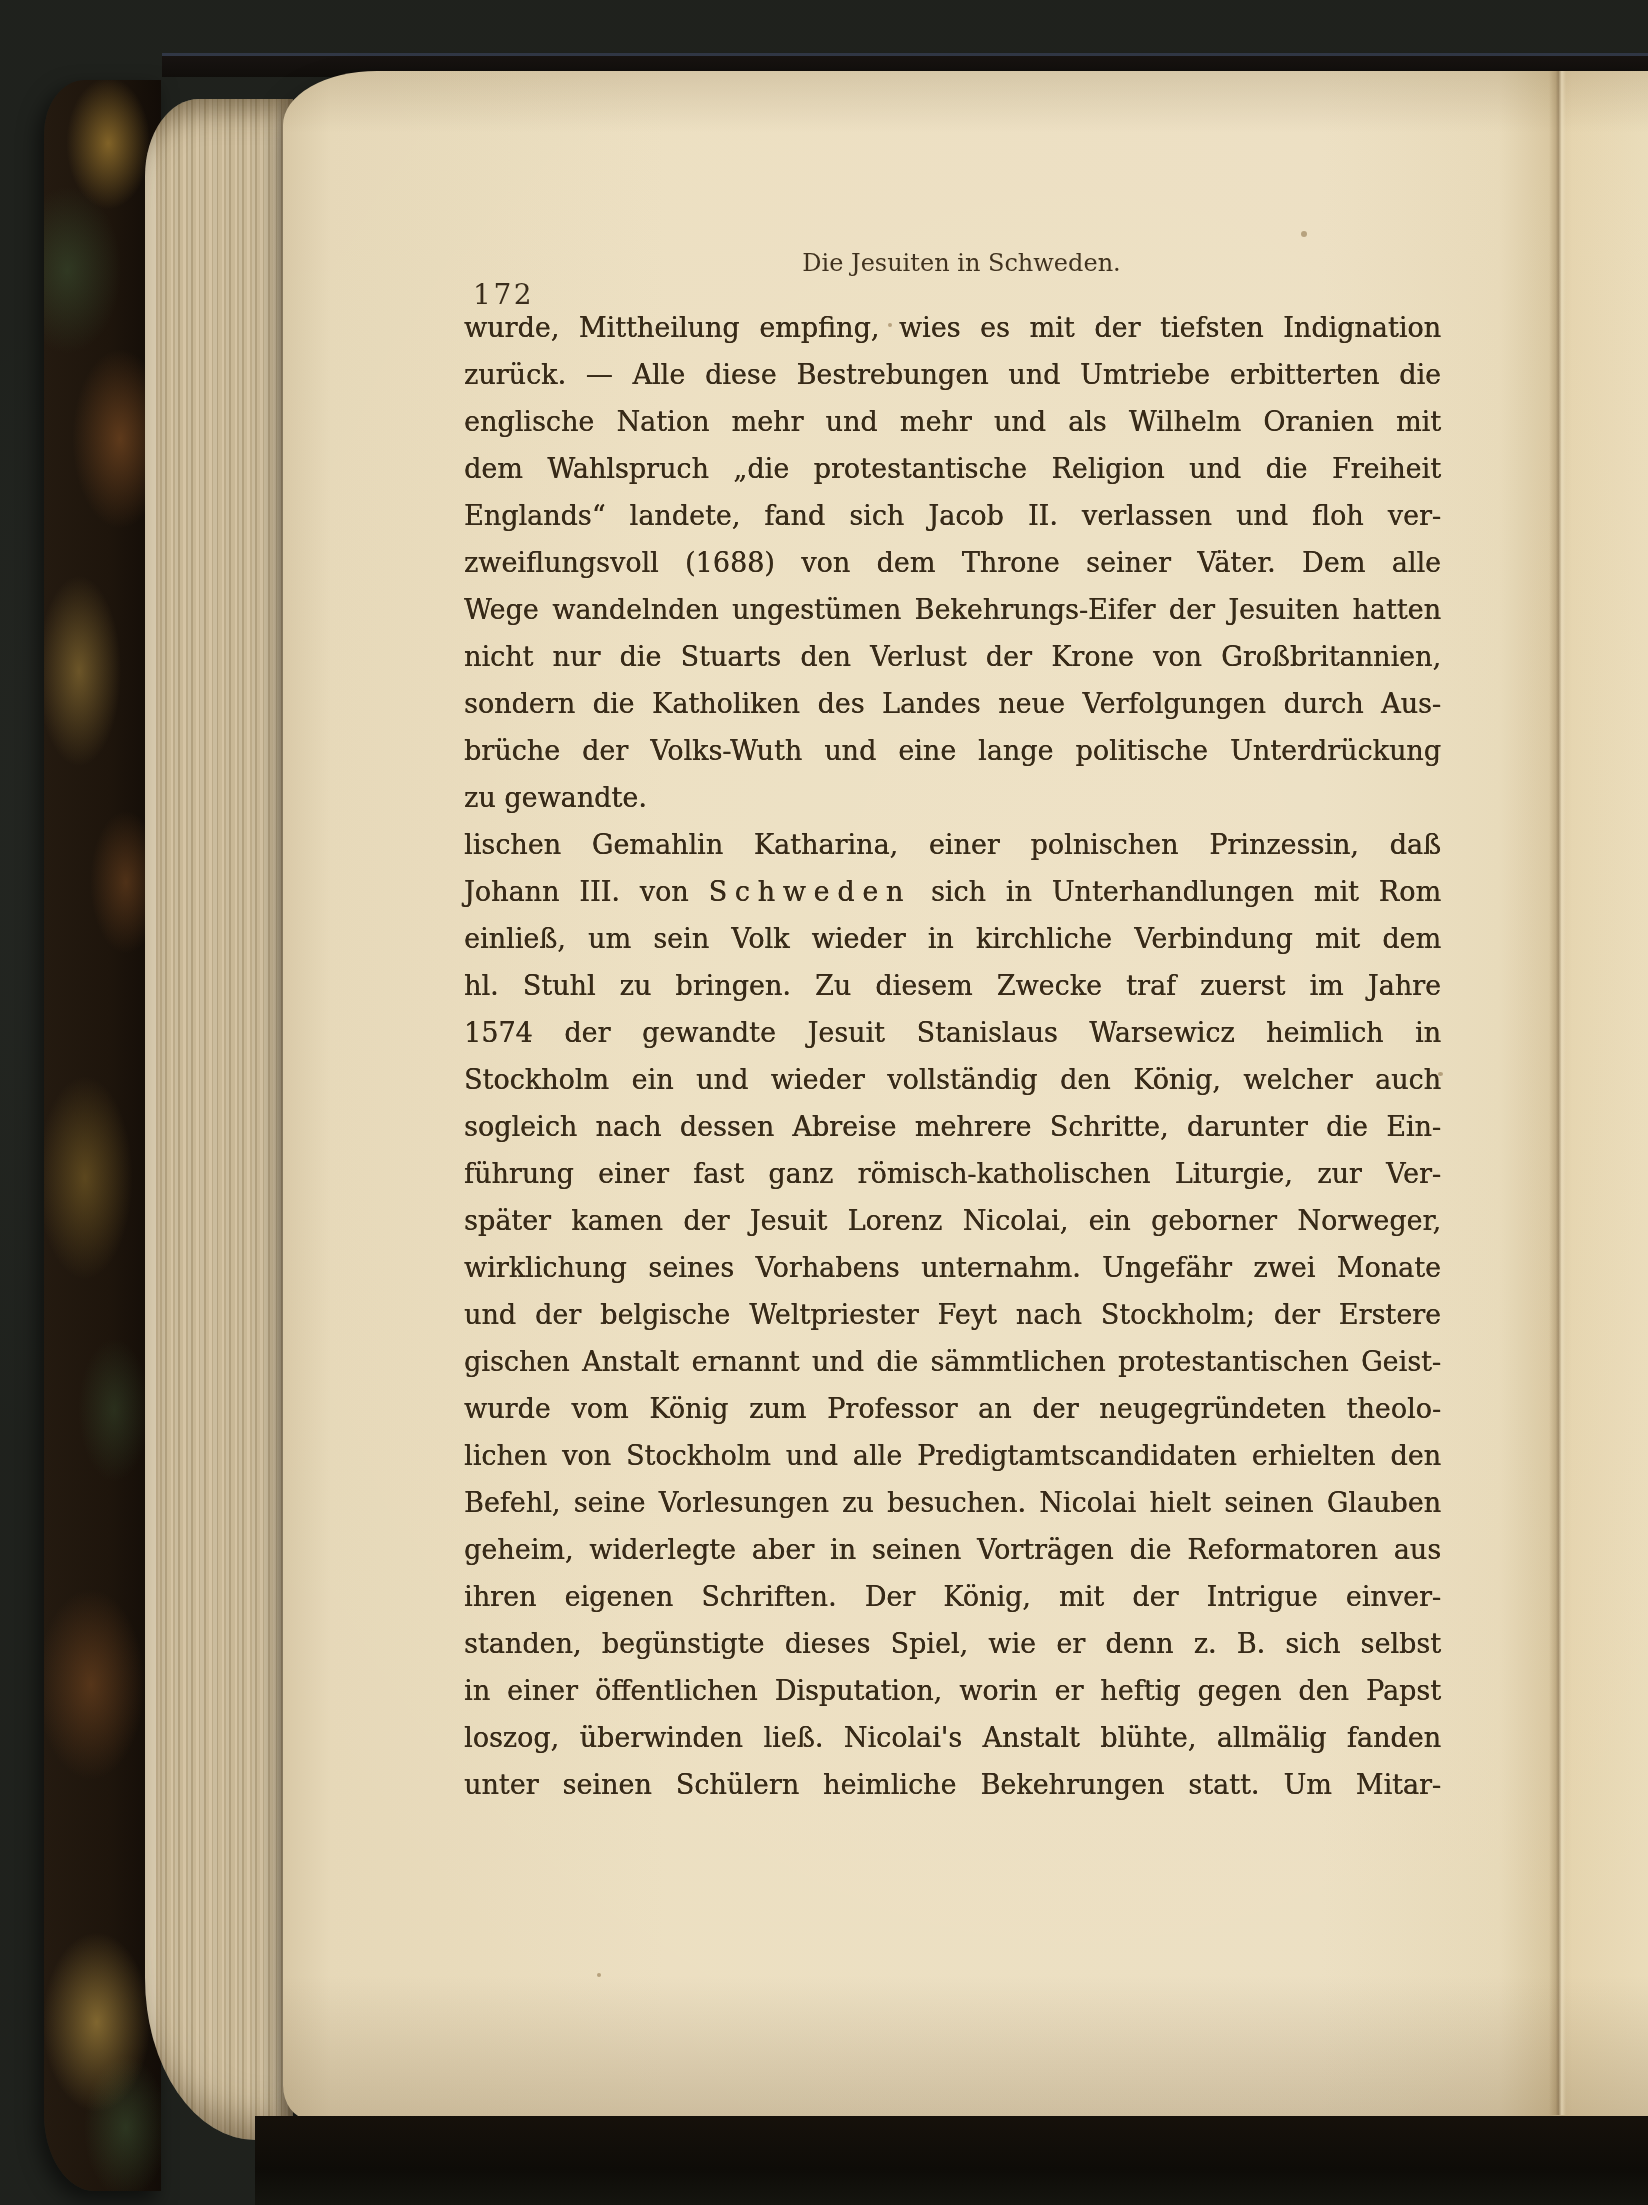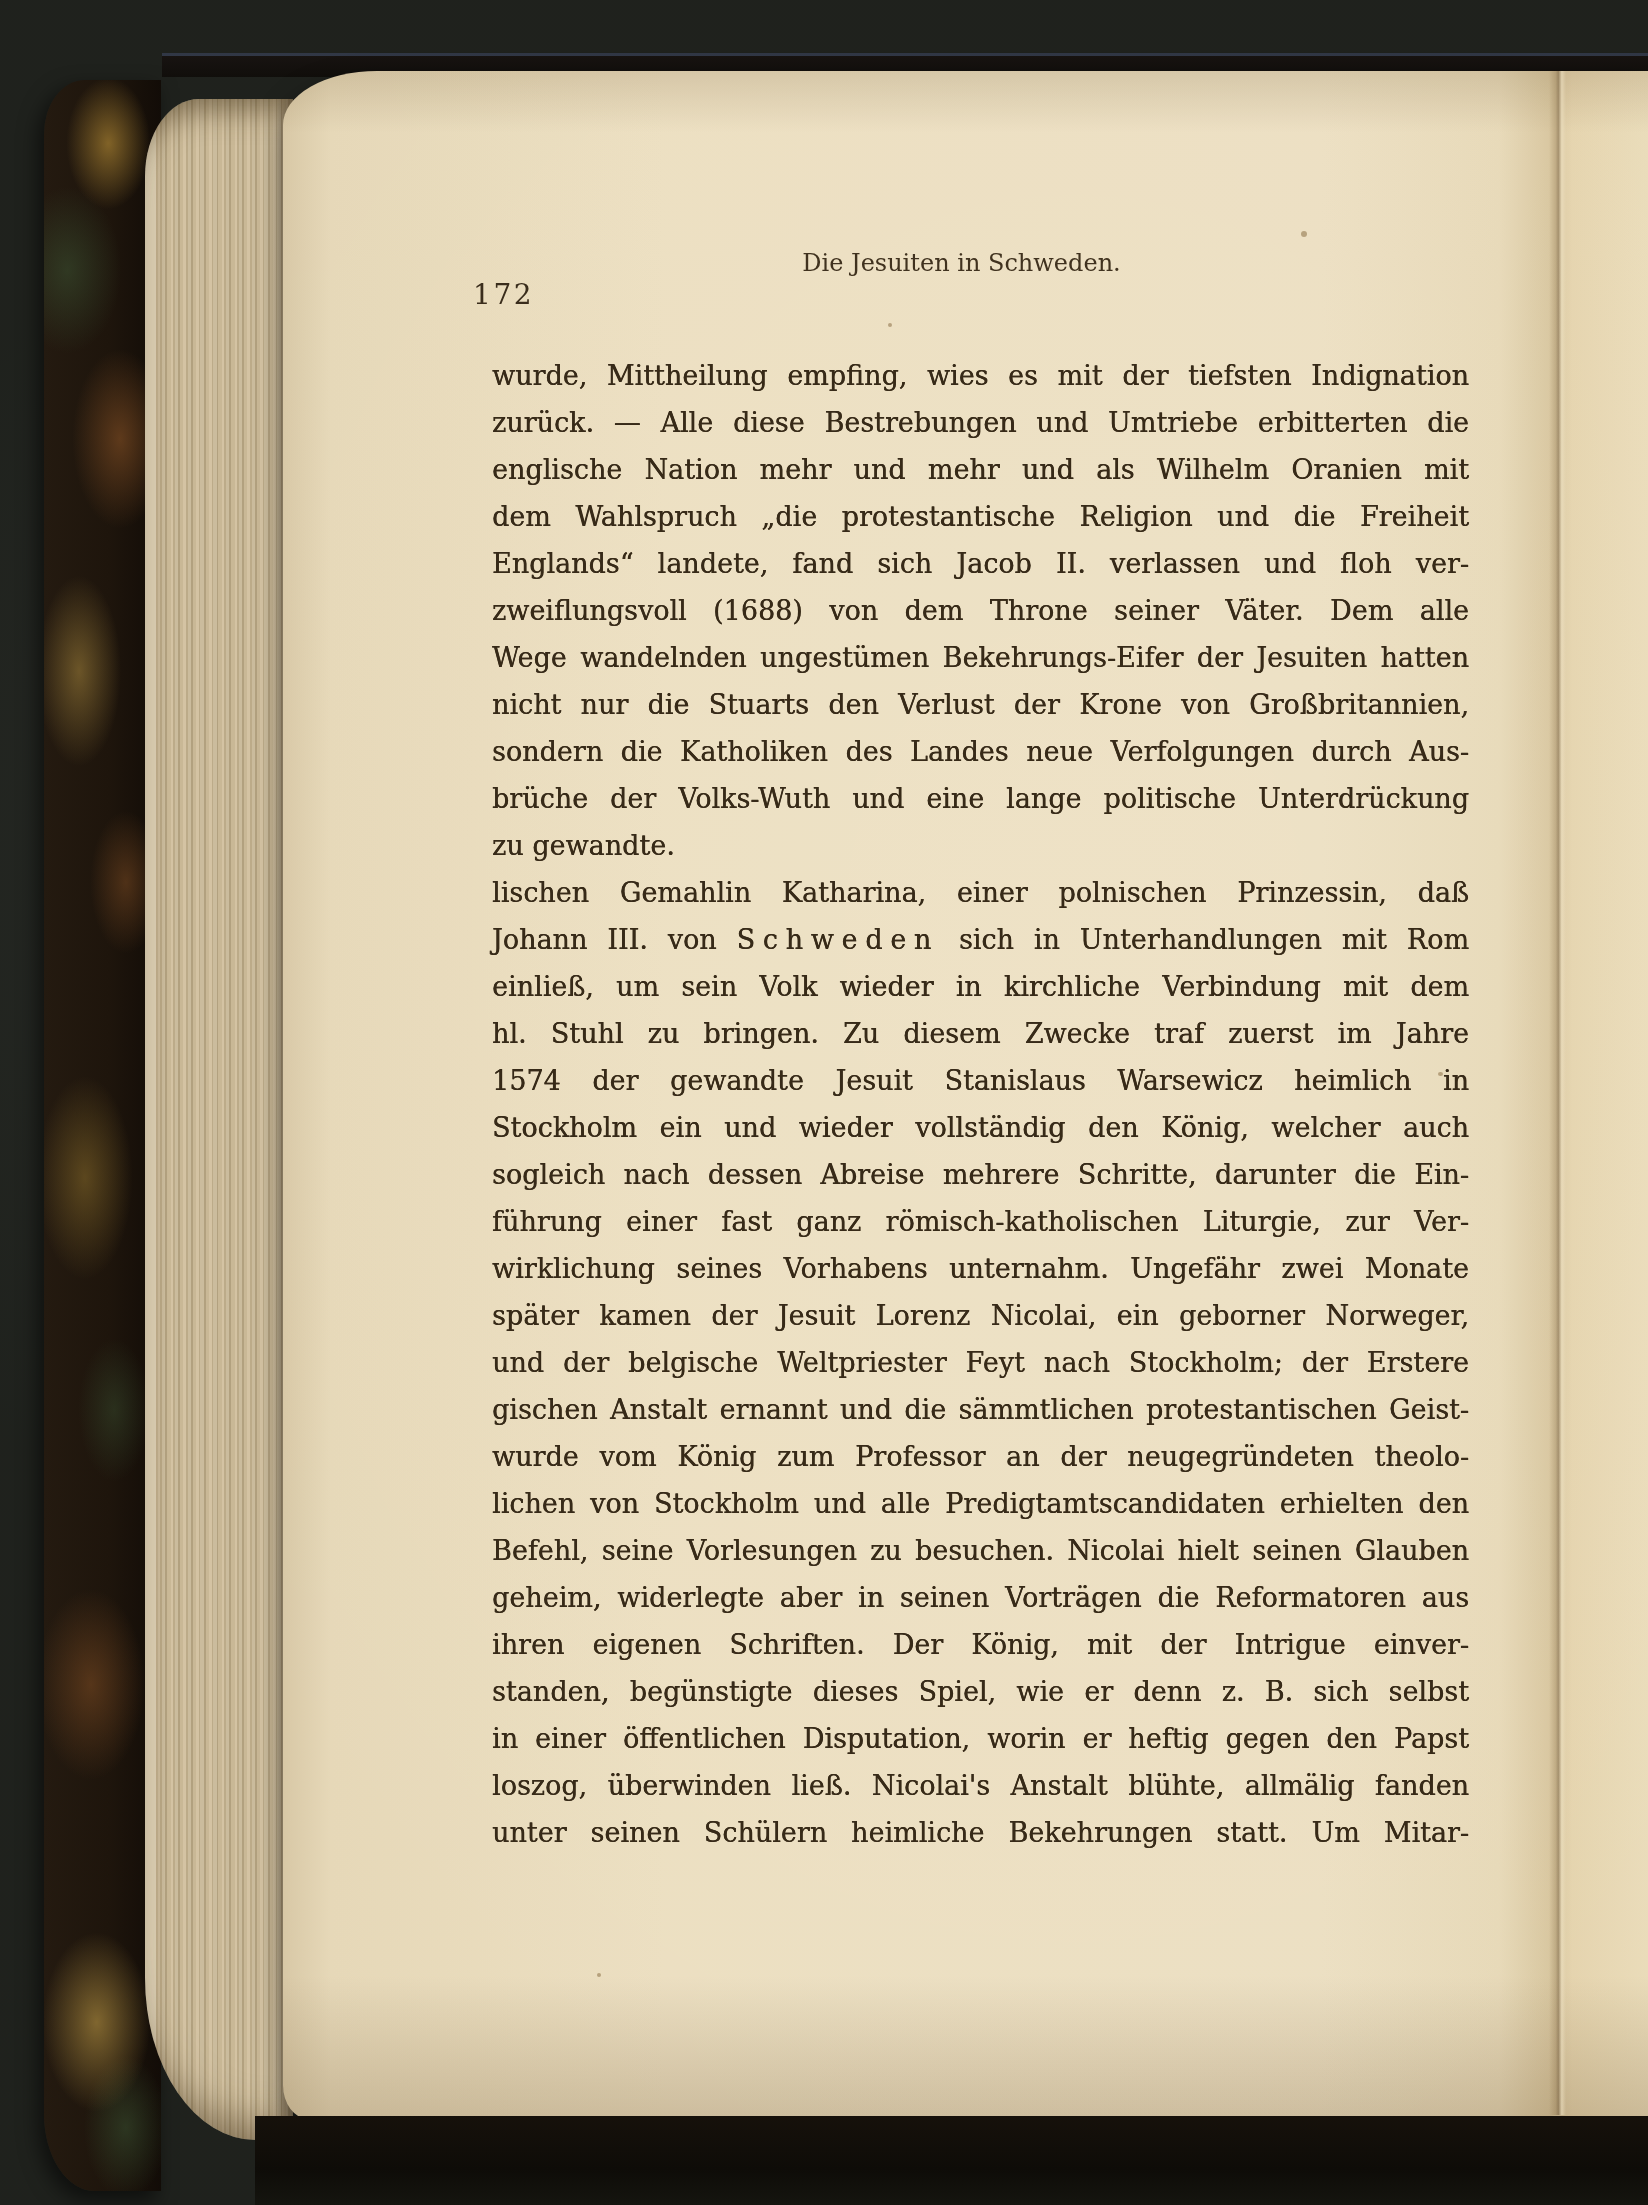--- a/index.html
+++ b/index.html
@@ -77,24 +77,23 @@
   
   .page-number {
     position:absolute; left:473px; top:245px; width:102px;
     font-size:28px; letter-spacing:2.6px; color:#3a2d1c;margin-top:33px;
   }
   .running-header {
     position:absolute; left:473px; top:249px; width:977px;
     text-align:center; font-size:24px; color:#40321f;
   }
   .text-body {
-    position:absolute; left:492px; top:304px; width:977px;
+    position:absolute; left:464px; top:304px; width:977px;
     font-size:27px; line-height:47px; color:#372a18;
     text-shadow:0.3px 0 0 currentColor;
-    margin-top:48px;
   }
   .line { text-align:justify; text-align-last:justify; }
   .line.flush  { text-align-last:left; }
   .line.indent { text-indent:44px; }
   .spaced { letter-spacing:7.7px; }
 </style>
 </head>
 <body>
 
 <div class="scene">
@@ -127,22 +126,22 @@
     <div class="line">brüche der Volks-Wuth und eine lange politische Unterdrückung</div>
     <div class="line flush">zu gewandte.</div>
     <div class="line">lischen Gemahlin Katharina, einer polnischen Prinzessin, daß</div>
     <div class="line"><span>Johann III. von </span><span class="spaced">Schweden</span><span> sich in Unterhandlungen mit Rom</span></div>
     <div class="line">einließ, um sein Volk wieder in kirchliche Verbindung mit dem</div>
     <div class="line">hl. Stuhl zu bringen. Zu diesem Zwecke traf zuerst im Jahre</div>
     <div class="line">1574 der gewandte Jesuit Stanislaus Warsewicz heimlich in</div>
     <div class="line">Stockholm ein und wieder vollständig den König, welcher auch</div>
     <div class="line">sogleich nach dessen Abreise mehrere Schritte, darunter die Ein-</div>
     <div class="line">führung einer fast ganz römisch-katholischen Liturgie, zur Ver-</div>
+    <div class="line">später kamen der Jesuit Lorenz Nicolai, ein geborner Norweger,</div>
     <div class="line">wirklichung seines Vorhabens unternahm. Ungefähr zwei Monate</div>
-    <div class="line">später kamen der Jesuit Lorenz Nicolai, ein geborner Norweger,</div>
     <div class="line">und der belgische Weltpriester Feyt nach Stockholm; der Erstere</div>
     <div class="line">gischen Anstalt ernannt und die sämmtlichen protestantischen Geist-</div>
     <div class="line">wurde vom König zum Professor an der neugegründeten theolo-</div>
     <div class="line">lichen von Stockholm und alle Predigtamtscandidaten erhielten den</div>
     <div class="line">Befehl, seine Vorlesungen zu besuchen. Nicolai hielt seinen Glauben</div>
     <div class="line">geheim, widerlegte aber in seinen Vorträgen die Reformatoren aus</div>
     <div class="line">ihren eigenen Schriften. Der König, mit der Intrigue einver-</div>
     <div class="line">standen, begünstigte dieses Spiel, wie er denn z. B. sich selbst</div>
     <div class="line">in einer öffentlichen Disputation, worin er heftig gegen den Papst</div>
     <div class="line">loszog, überwinden ließ. Nicolai's Anstalt blühte, allmälig fanden</div>

